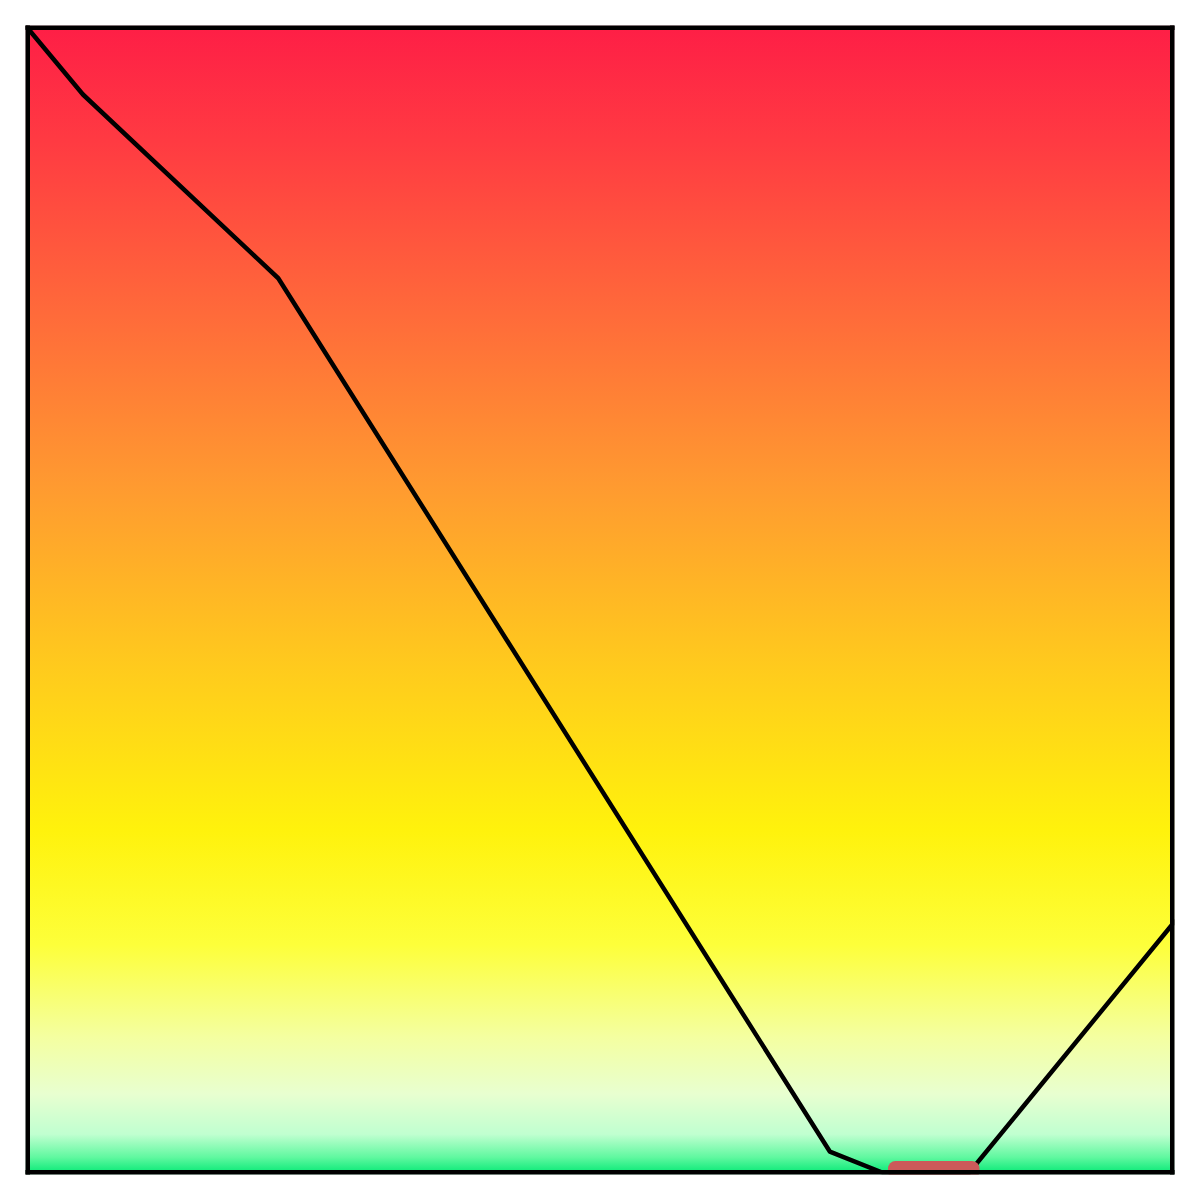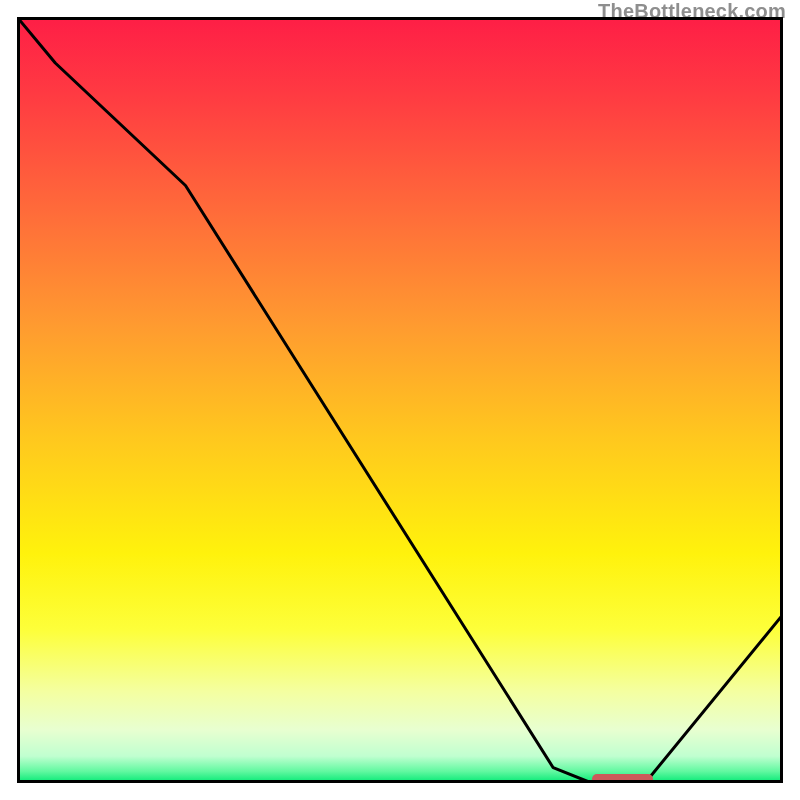--- a/index.html
+++ b/index.html
@@ -55,21 +55,20 @@
   .axis-line {
     position: absolute;
     background: #000000;
   }
 </style>
 </head>
 <body>
 
 <div class="chart-container">
 
-  <div class="watermark">TheBottleneck.com</div>
 
   <div class="plot-area">
 
     <svg class="gradient-bg" viewBox="0 0 766 766" preserveAspectRatio="none">
       <defs>
         <linearGradient id="bgGrad" x1="0" y1="0" x2="0" y2="1">
             <stop offset="0%" stop-color="#fe1e46"></stop>
             <stop offset="10%" stop-color="#ff3a42"></stop>
             <stop offset="25%" stop-color="#ff6a3a"></stop>
             <stop offset="40%" stop-color="#ff9a30"></stop>

